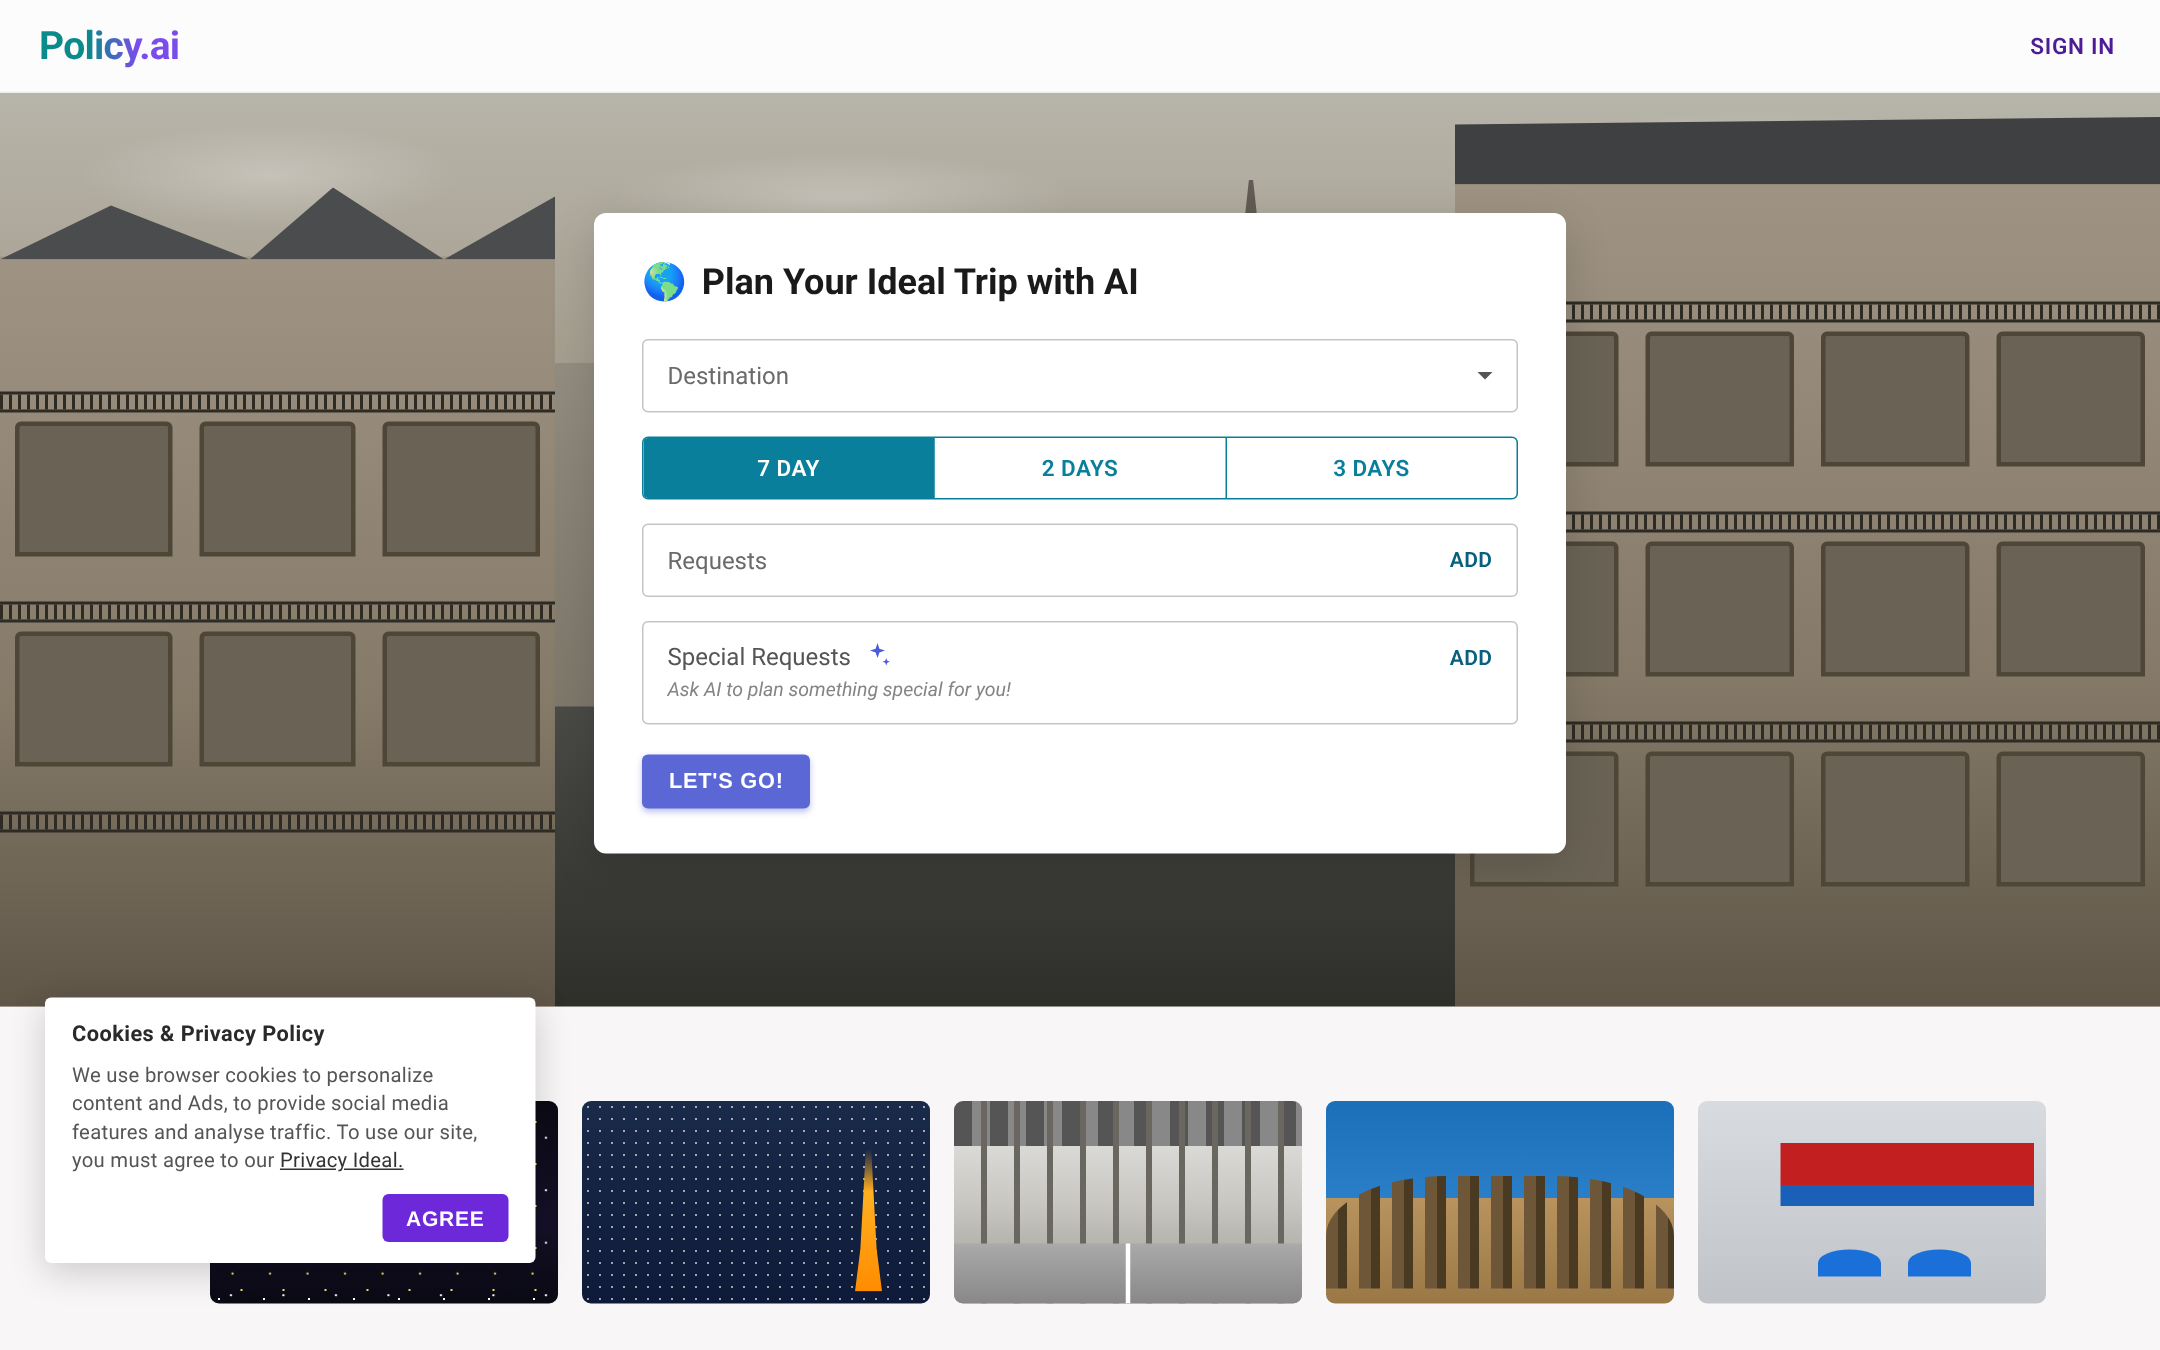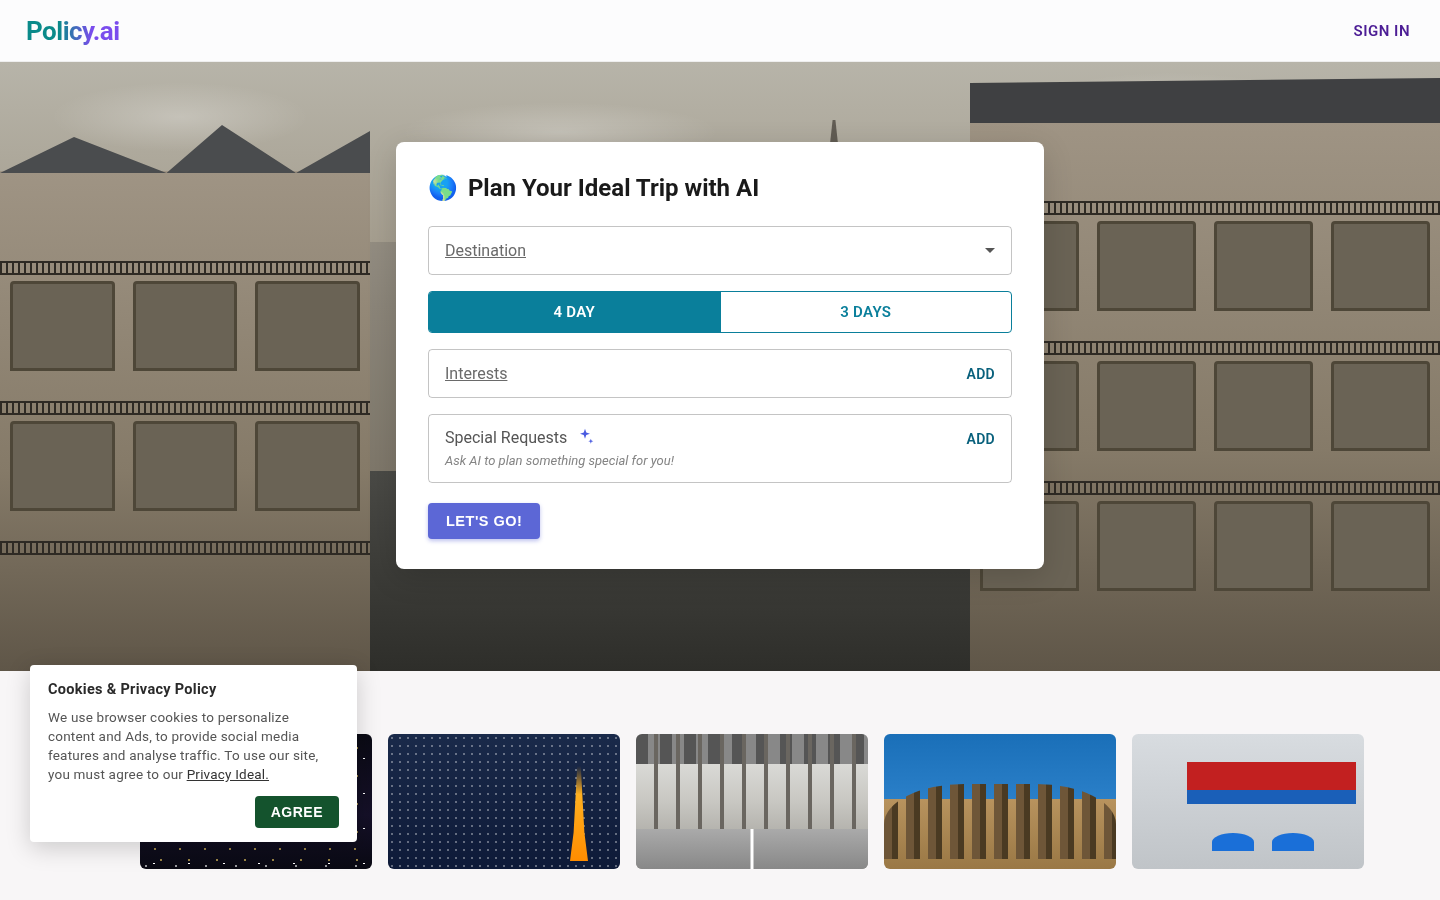--- a/index.html
+++ b/index.html
@@ -140,21 +140,20 @@
   padding: 14px 16px;
   margin-bottom: 16px;
   display: flex;
   align-items: center;
   justify-content: space-between;
   position: relative;
 }
 .field .label {
   color: #6a6a6a;
   font-size: 16px;
-  text-decoration: underline;
 }
 .caret {
   width: 0; height: 0;
   border-left: 5px solid transparent;
   border-right: 5px solid transparent;
   border-top: 5px solid #555;
 }
 
 .toggle {
   display: flex;
@@ -313,21 +312,21 @@
 .cookie p {
   font-size: 13.5px;
   color: #555;
   line-height: 1.4;
   letter-spacing: 0.2px;
 }
 .cookie a { color: #333; text-decoration: underline; }
 .cookie .agree {
   display: block;
   margin: 12px 0 0 auto;
-  background: #14532d;
+  background: #6d28d9;
   color: #fff;
   border: none;
   border-radius: 4px;
   padding: 8px 16px;
   font-size: 14px;
   font-weight: 600;
   letter-spacing: 0.5px;
   cursor: pointer;
 }
 </style>
@@ -394,26 +393,27 @@
       <span class="globe">🌎</span>
       <span>Plan Your Ideal Trip with AI</span>
     </div>
 
     <div class="field">
       <span class="label">Destination</span>
       <span class="caret"></span>
     </div>
 
     <div class="toggle">
-      <div class="opt active">4 DAY</div>
+      <div class="opt active">7 DAY</div>
+      <div class="opt">2 DAYS</div>
       <div class="opt">3 DAYS</div>
     </div>
 
     <div class="field">
-      <span class="label">Interests</span>
+      <span class="label">Requests</span>
       <span class="add-link">ADD</span>
     </div>
 
     <div class="special-box">
       <div class="special-head">
         <span class="special-label">
           <span>Special Requests</span>
           <span class="sparkle">
             <svg viewBox="0 0 24 24" width="20" height="20">
                 <path fill="#4a5be0" d="M12 2l1.5 4.5L18 8l-4.5 1.5L12 14l-1.5-4.5L6 8l4.5-1.5z"></path>

